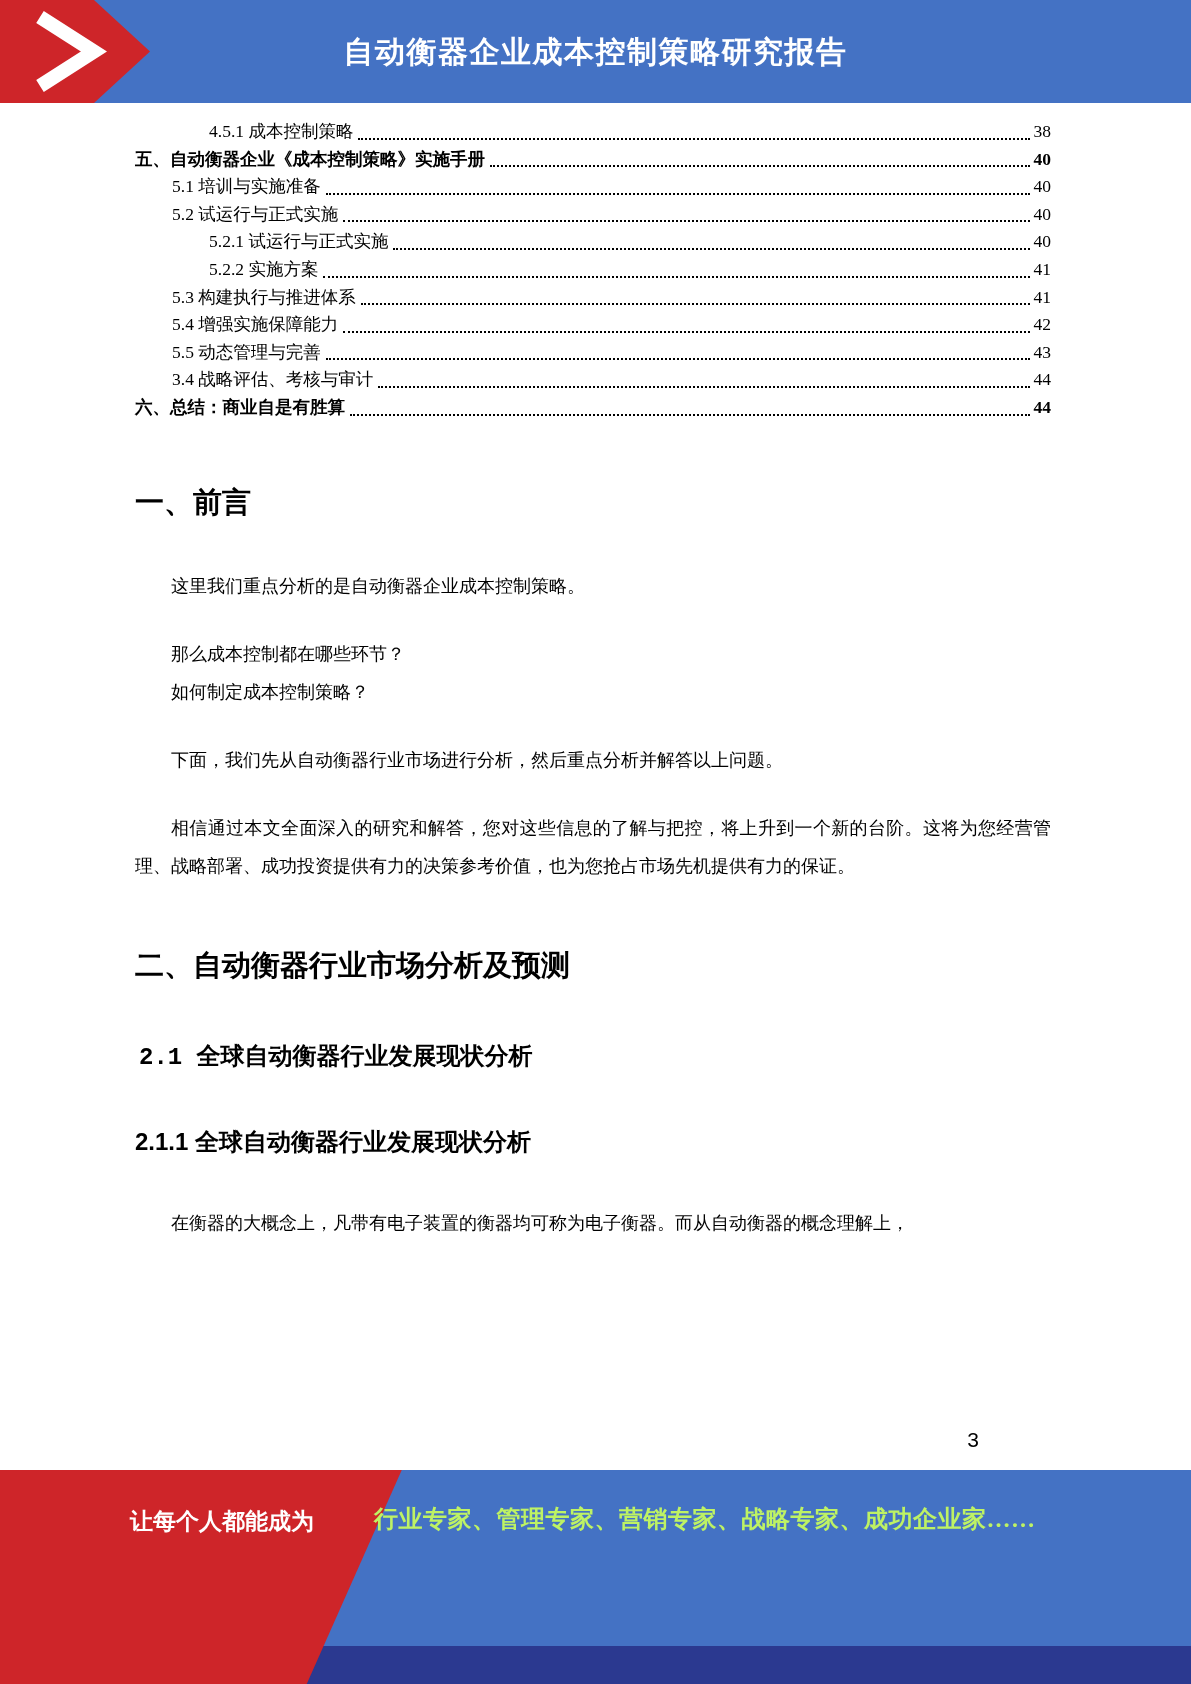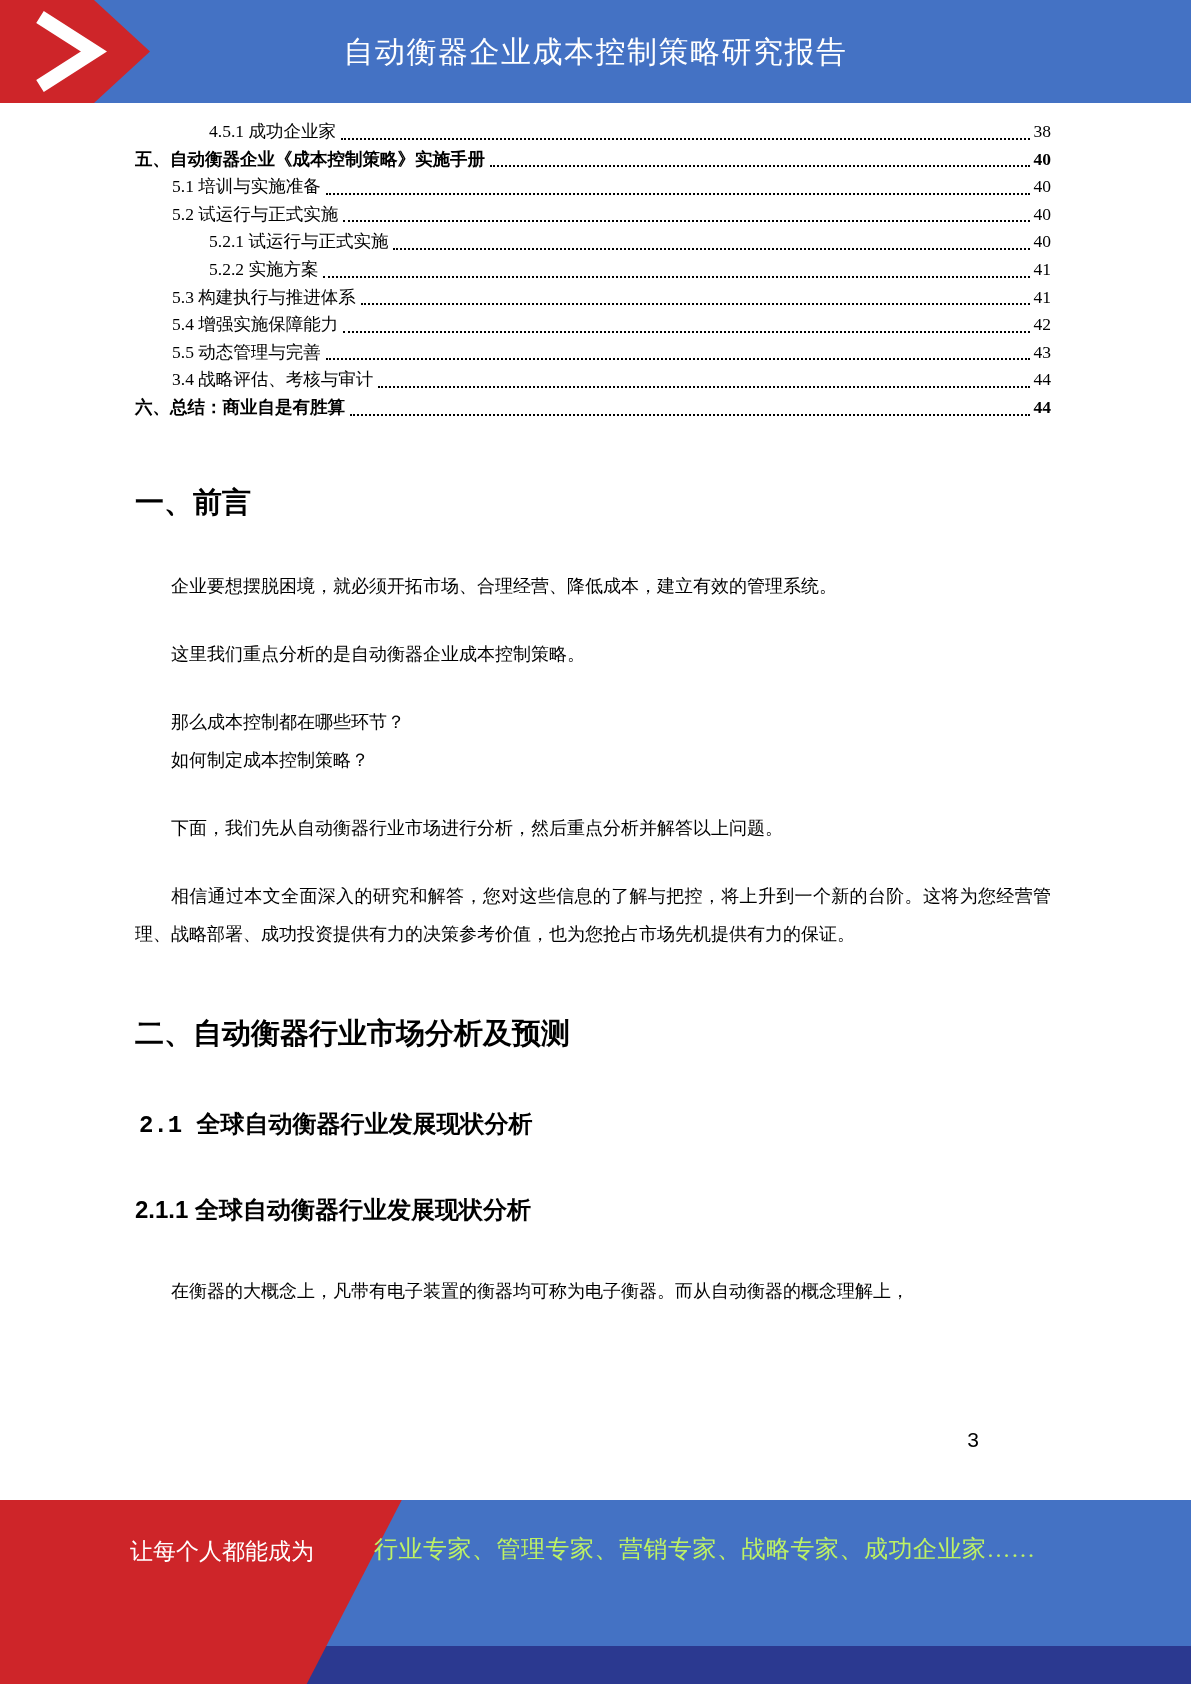--- a/index.html
+++ b/index.html
@@ -17,21 +17,21 @@
 
   
   .header {
     position:absolute; top:0; left:0; width:100%; height:103px;
     background:var(--blue);
   }
   .header-arrow { position:absolute; top:0; left:0; height:103px; width:152px; }
   .header-title {
     position:absolute; left:0; right:0; top:50%; transform:translateY(-50%);
     text-align:center; color:#fff;
-    font-family:"Liberation Sans", sans-serif; font-weight:normal;
+    font-family:"Liberation Sans", sans-serif; font-weight:bold;
     font-size:30px; letter-spacing:1.5px;
   }
 
   
   .content { position:absolute; top:118px; left:135px; right:140px; }
 
   .toc-row {
     display:flex; align-items:baseline;
     font-size:17.5px; line-height:27.6px; white-space:nowrap;
   }
@@ -64,22 +64,23 @@
   .blk-p  { margin:30px 0; }
   .blk-pt { margin:0; }
 
   .page-number {
     position:absolute; right:212px; bottom:232px;
     font-size:21px; font-family:"Liberation Sans", sans-serif;
   }
 
   
   .footer {
-    position:absolute; bottom:0; left:0; width:100%; height:184px;
+    position:absolute; bottom:0; left:0; width:100%; height:214px;
     background:var(--blue);
+    font-weight:bold;
   }
   .footer-strip {
     position:absolute; bottom:0; left:0; width:100%; height:38px;
     background:var(--dark);
   }
   .footer-red {
     position:absolute; top:0; left:0; width:432px; height:100%;
     background:var(--red);
     clip-path:polygon(0 0, 93% 0, 71% 100%, 0 100%);
   }
@@ -101,21 +102,21 @@
   <svg class="header-arrow" viewBox="0 0 152 103" preserveAspectRatio="none">
     <polygon points="0,0 94,0 150,51.5 94,103 0,103" fill="#CE2529"></polygon>
     <polyline points="40,17 94,51.5 40,86" fill="none" stroke="#ffffff" stroke-width="14"></polyline>
   </svg>
   <div class="header-title">自动衡器企业成本控制策略研究报告</div>
 </div>
 
 <div class="content">
   <div id="toc">
       <div class="toc-row indent-2">
-        <span>4.5.1  成功企业家</span>
+        <span>4.5.1  成本控制策略</span>
         <span class="leader"></span>
         <span class="toc-page">38</span>
       </div>
       <div class="toc-row indent-0 bold">
         <span>五、自动衡器企业《成本控制策略》实施手册</span>
         <span class="leader"></span>
         <span class="toc-page">40</span>
       </div>
       <div class="toc-row indent-1">
         <span>5.1  培训与实施准备</span>
@@ -158,21 +159,20 @@
         <span class="toc-page">44</span>
       </div>
       <div class="toc-row indent-0 bold">
         <span>六、总结：商业自是有胜算</span>
         <span class="leader"></span>
         <span class="toc-page">44</span>
       </div>
     </div>
   <div id="body-blocks">
       <div class="blk-h1">一、前言</div>
-      <div class="blk-p">企业要想摆脱困境，就必须开拓市场、合理经营、降低成本，建立有效的管理系统。</div>
       <div class="blk-p">这里我们重点分析的是自动衡器企业成本控制策略。</div>
       <div class="blk-pt">那么成本控制都在哪些环节？</div>
       <div class="blk-pt">如何制定成本控制策略？</div>
       <div class="blk-p">下面，我们先从自动衡器行业市场进行分析，然后重点分析并解答以上问题。</div>
       <div class="blk-p">相信通过本文全面深入的研究和解答，您对这些信息的了解与把控，将上升到一个新的台阶。这将为您经营管理、战略部署、成功投资提供有力的决策参考价值，也为您抢占市场先机提供有力的保证。</div>
       <div class="blk-h1">二、自动衡器行业市场分析及预测</div>
       <div class="blk-h2">2.1 全球自动衡器行业发展现状分析</div>
       <div class="blk-h3">2.1.1 全球自动衡器行业发展现状分析</div>
       <div class="blk-p">在衡器的大概念上，凡带有电子装置的衡器均可称为电子衡器。而从自动衡器的概念理解上，</div>
     </div>

